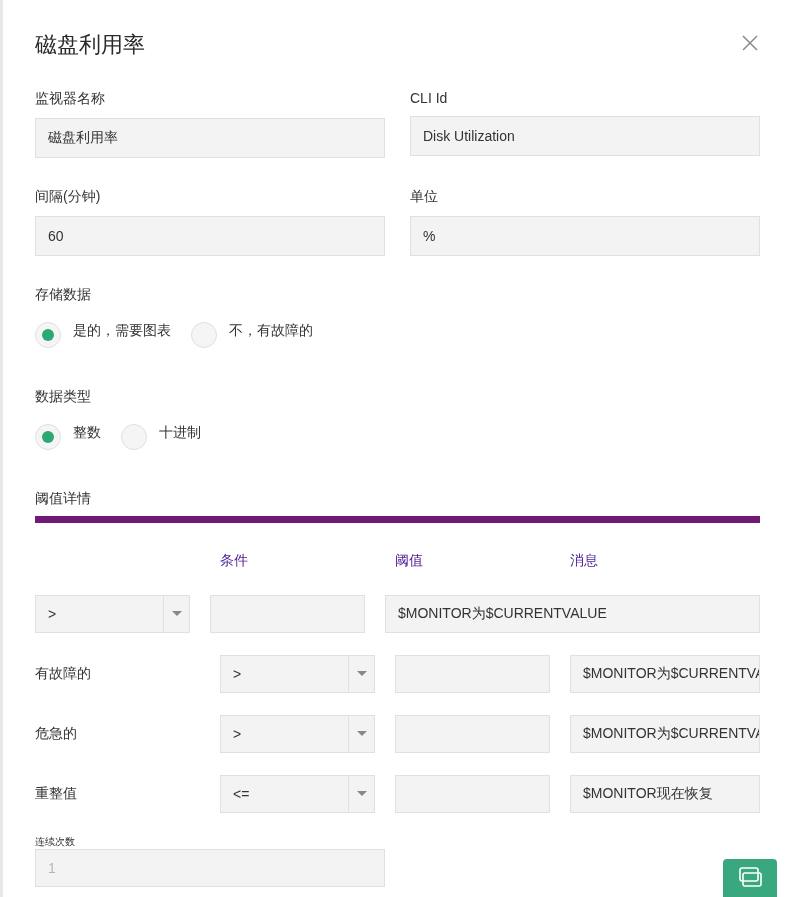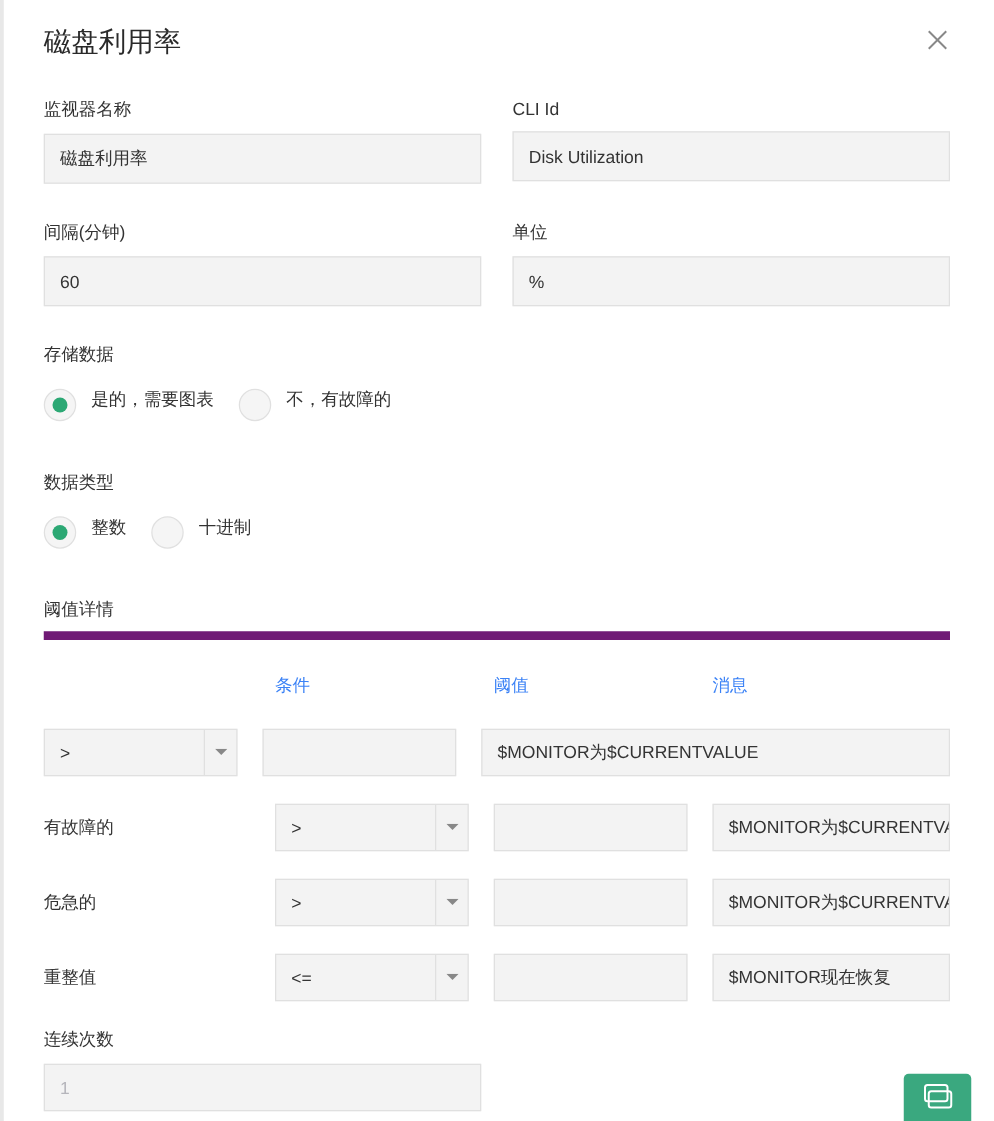--- a/index.html
+++ b/index.html
@@ -6,21 +6,21 @@
   body {
     font-family: -apple-system, BlinkMacSystemFont, "Segoe UI", "Microsoft YaHei", sans-serif;
     background: #ffffff;
     color: #333;
     width: 795px;
     height: 897px;
     overflow: hidden;
     position: relative;
   }
   .modal {
-    padding: 19px 35px 0 35px;
+    padding: 30px 35px 0 35px;
     height: 100%;
     position: relative;
   }
   .header {
     display: flex;
     justify-content: space-between;
     align-items: flex-start;
     margin-bottom: 30px;
   }
   .title {
@@ -114,21 +114,21 @@
   .threshold-header {
     display: flex;
     margin-bottom: 25px;
   }
   .th-col-label { width: 185px; }
   .th-col-cond { width: 175px; padding-left: 0; }
   .th-col-value { width: 175px; padding-left: 0; }
   .th-col-msg { flex: 1; padding-left: 0; }
   .th-header-text {
     font-size: 14px;
-    color: #3b82f6;
+    color: #4c1d95;
   }
   .threshold-row {
     display: flex;
     align-items: center;
     margin-bottom: 22px;
   }
   .tr-label {
     width: 185px;
     font-size: 14px;
     color: #333;
@@ -172,24 +172,23 @@
     background: #f3f3f3;
     display: flex;
     align-items: center;
     padding: 0 12px;
     font-size: 14px;
     color: #333;
     overflow: hidden;
     white-space: nowrap;
   }
   .consecutive-label {
-    font-size: 14px;
+    font-size: 10px;
     color: #333;
     margin-top: 4px;
-    margin-bottom: 10px;
   }
   .consecutive-input {
     width: 350px;
     height: 38px;
     border: 1px solid #e0e0e0;
     background: #f3f3f3;
     font-size: 14px;
     color: #b5b5bb;
     padding: 0 12px;
     display: flex;

